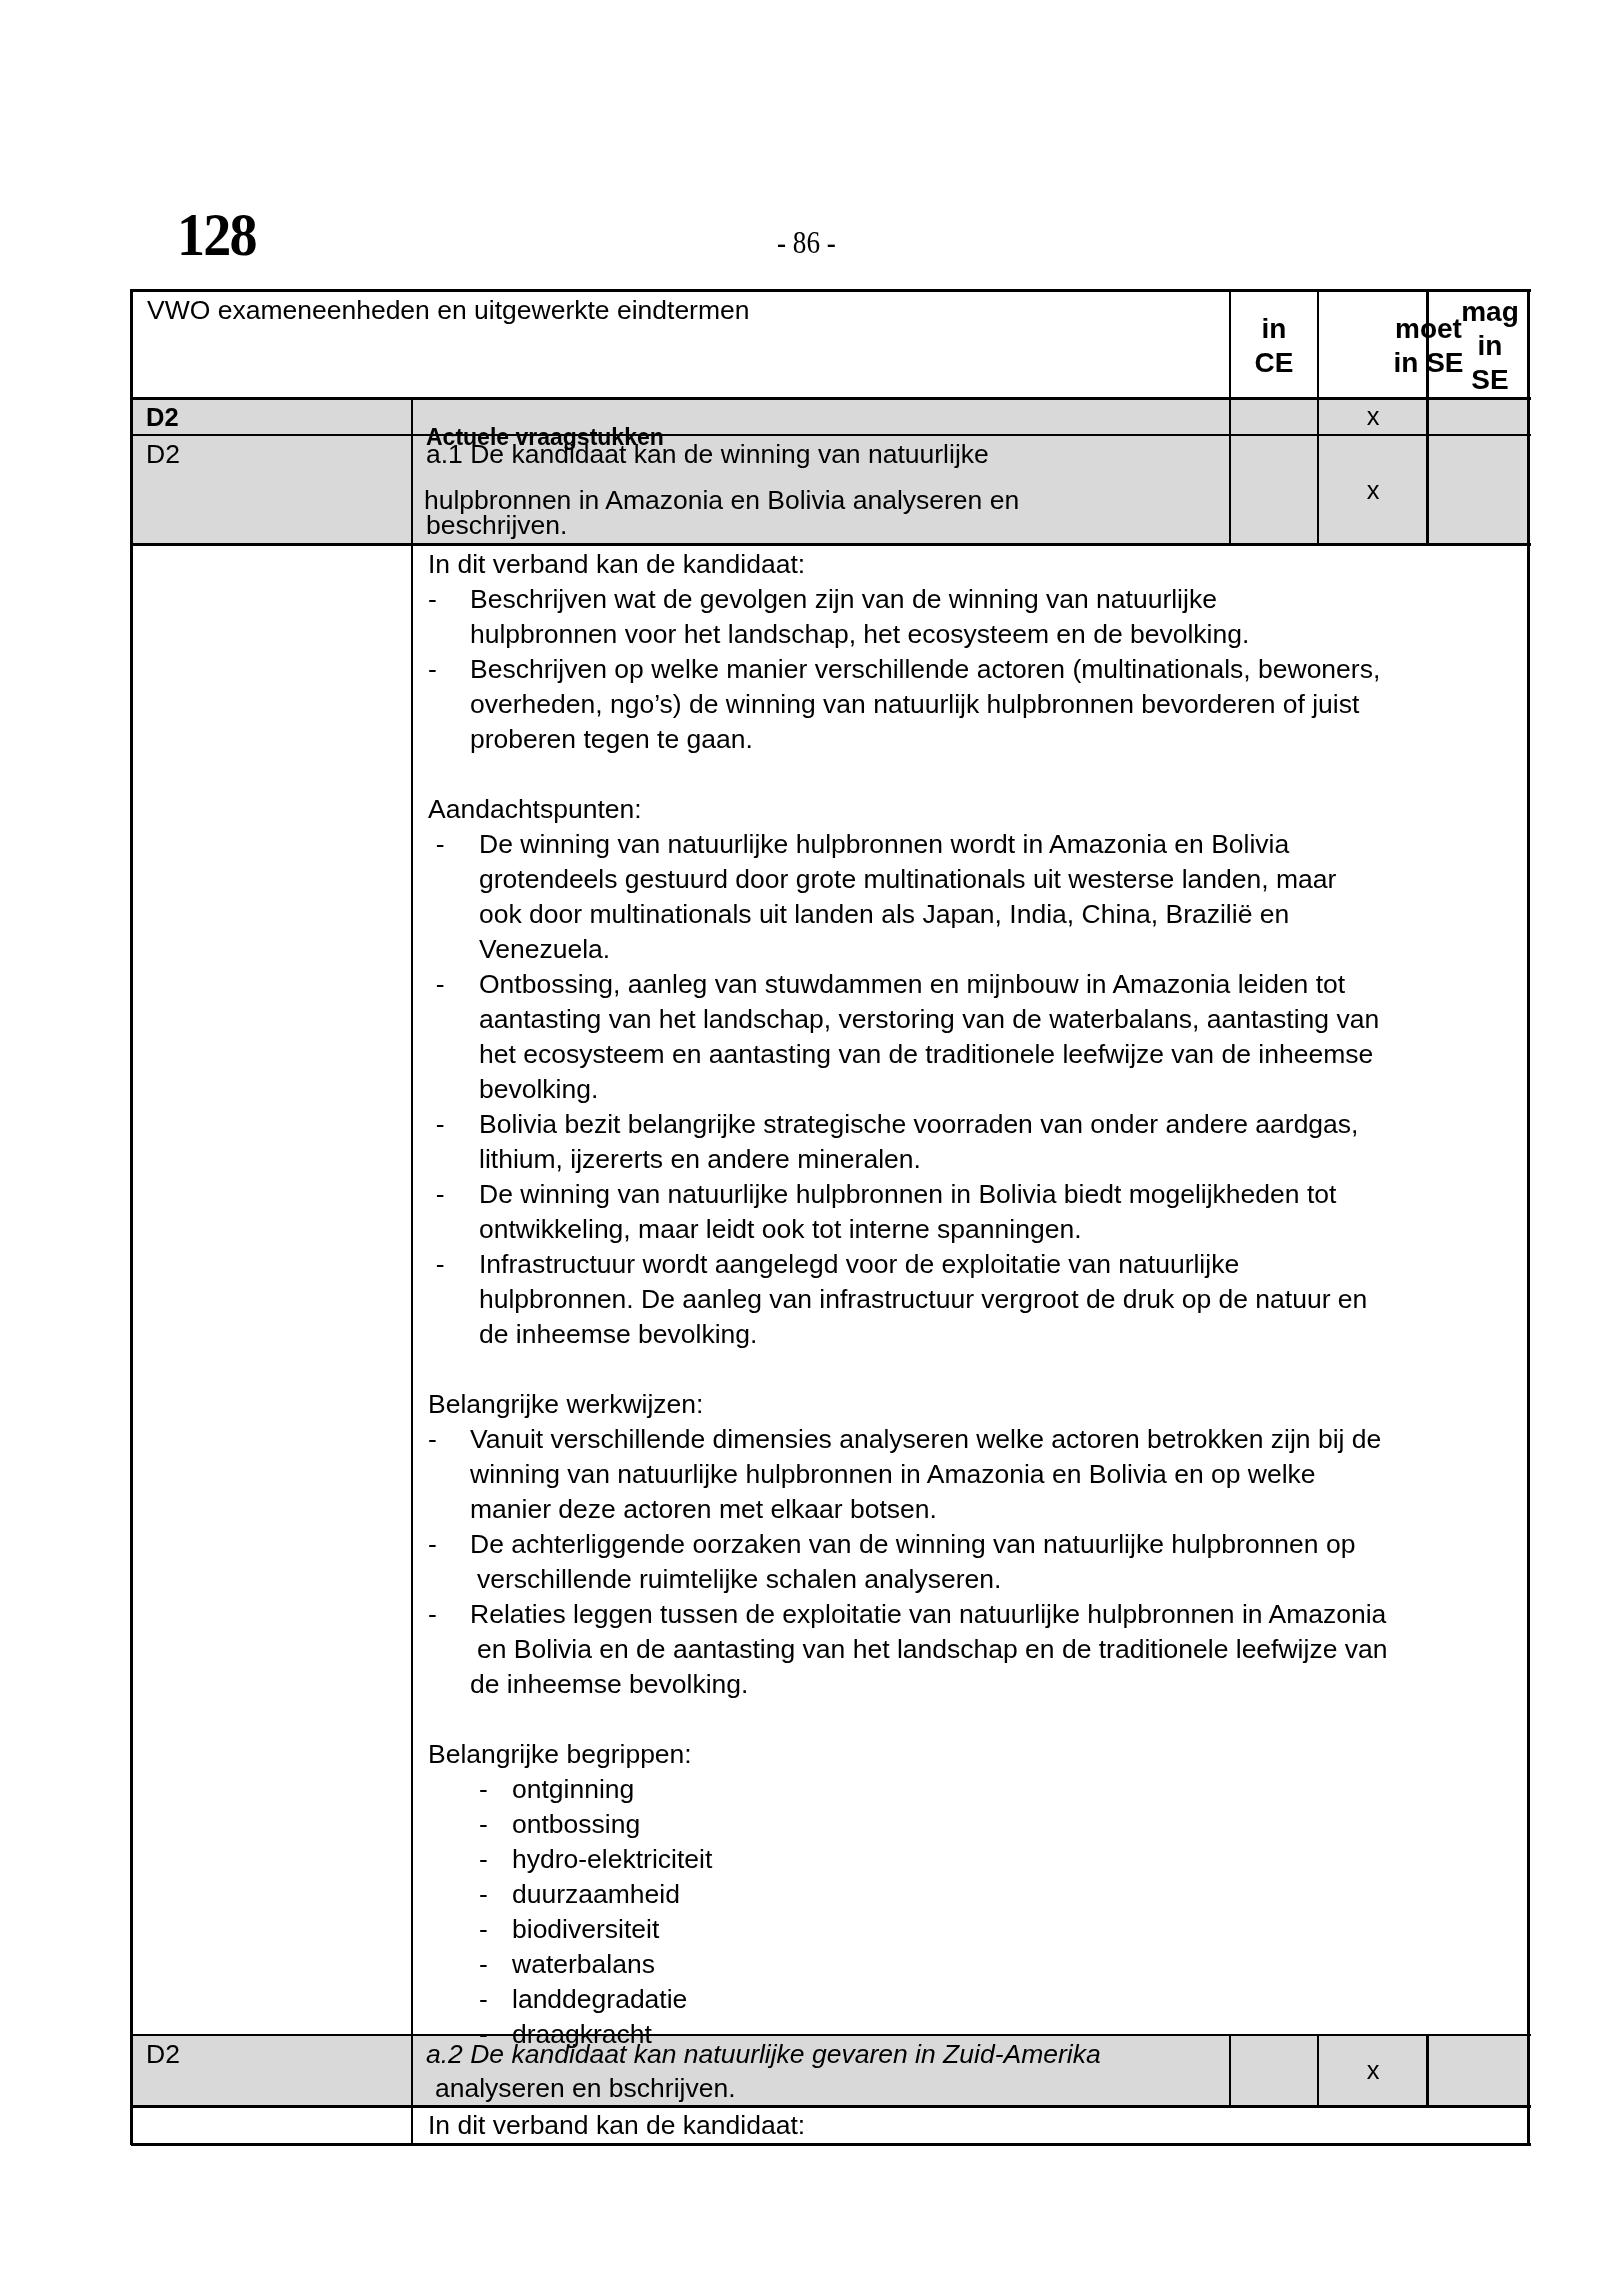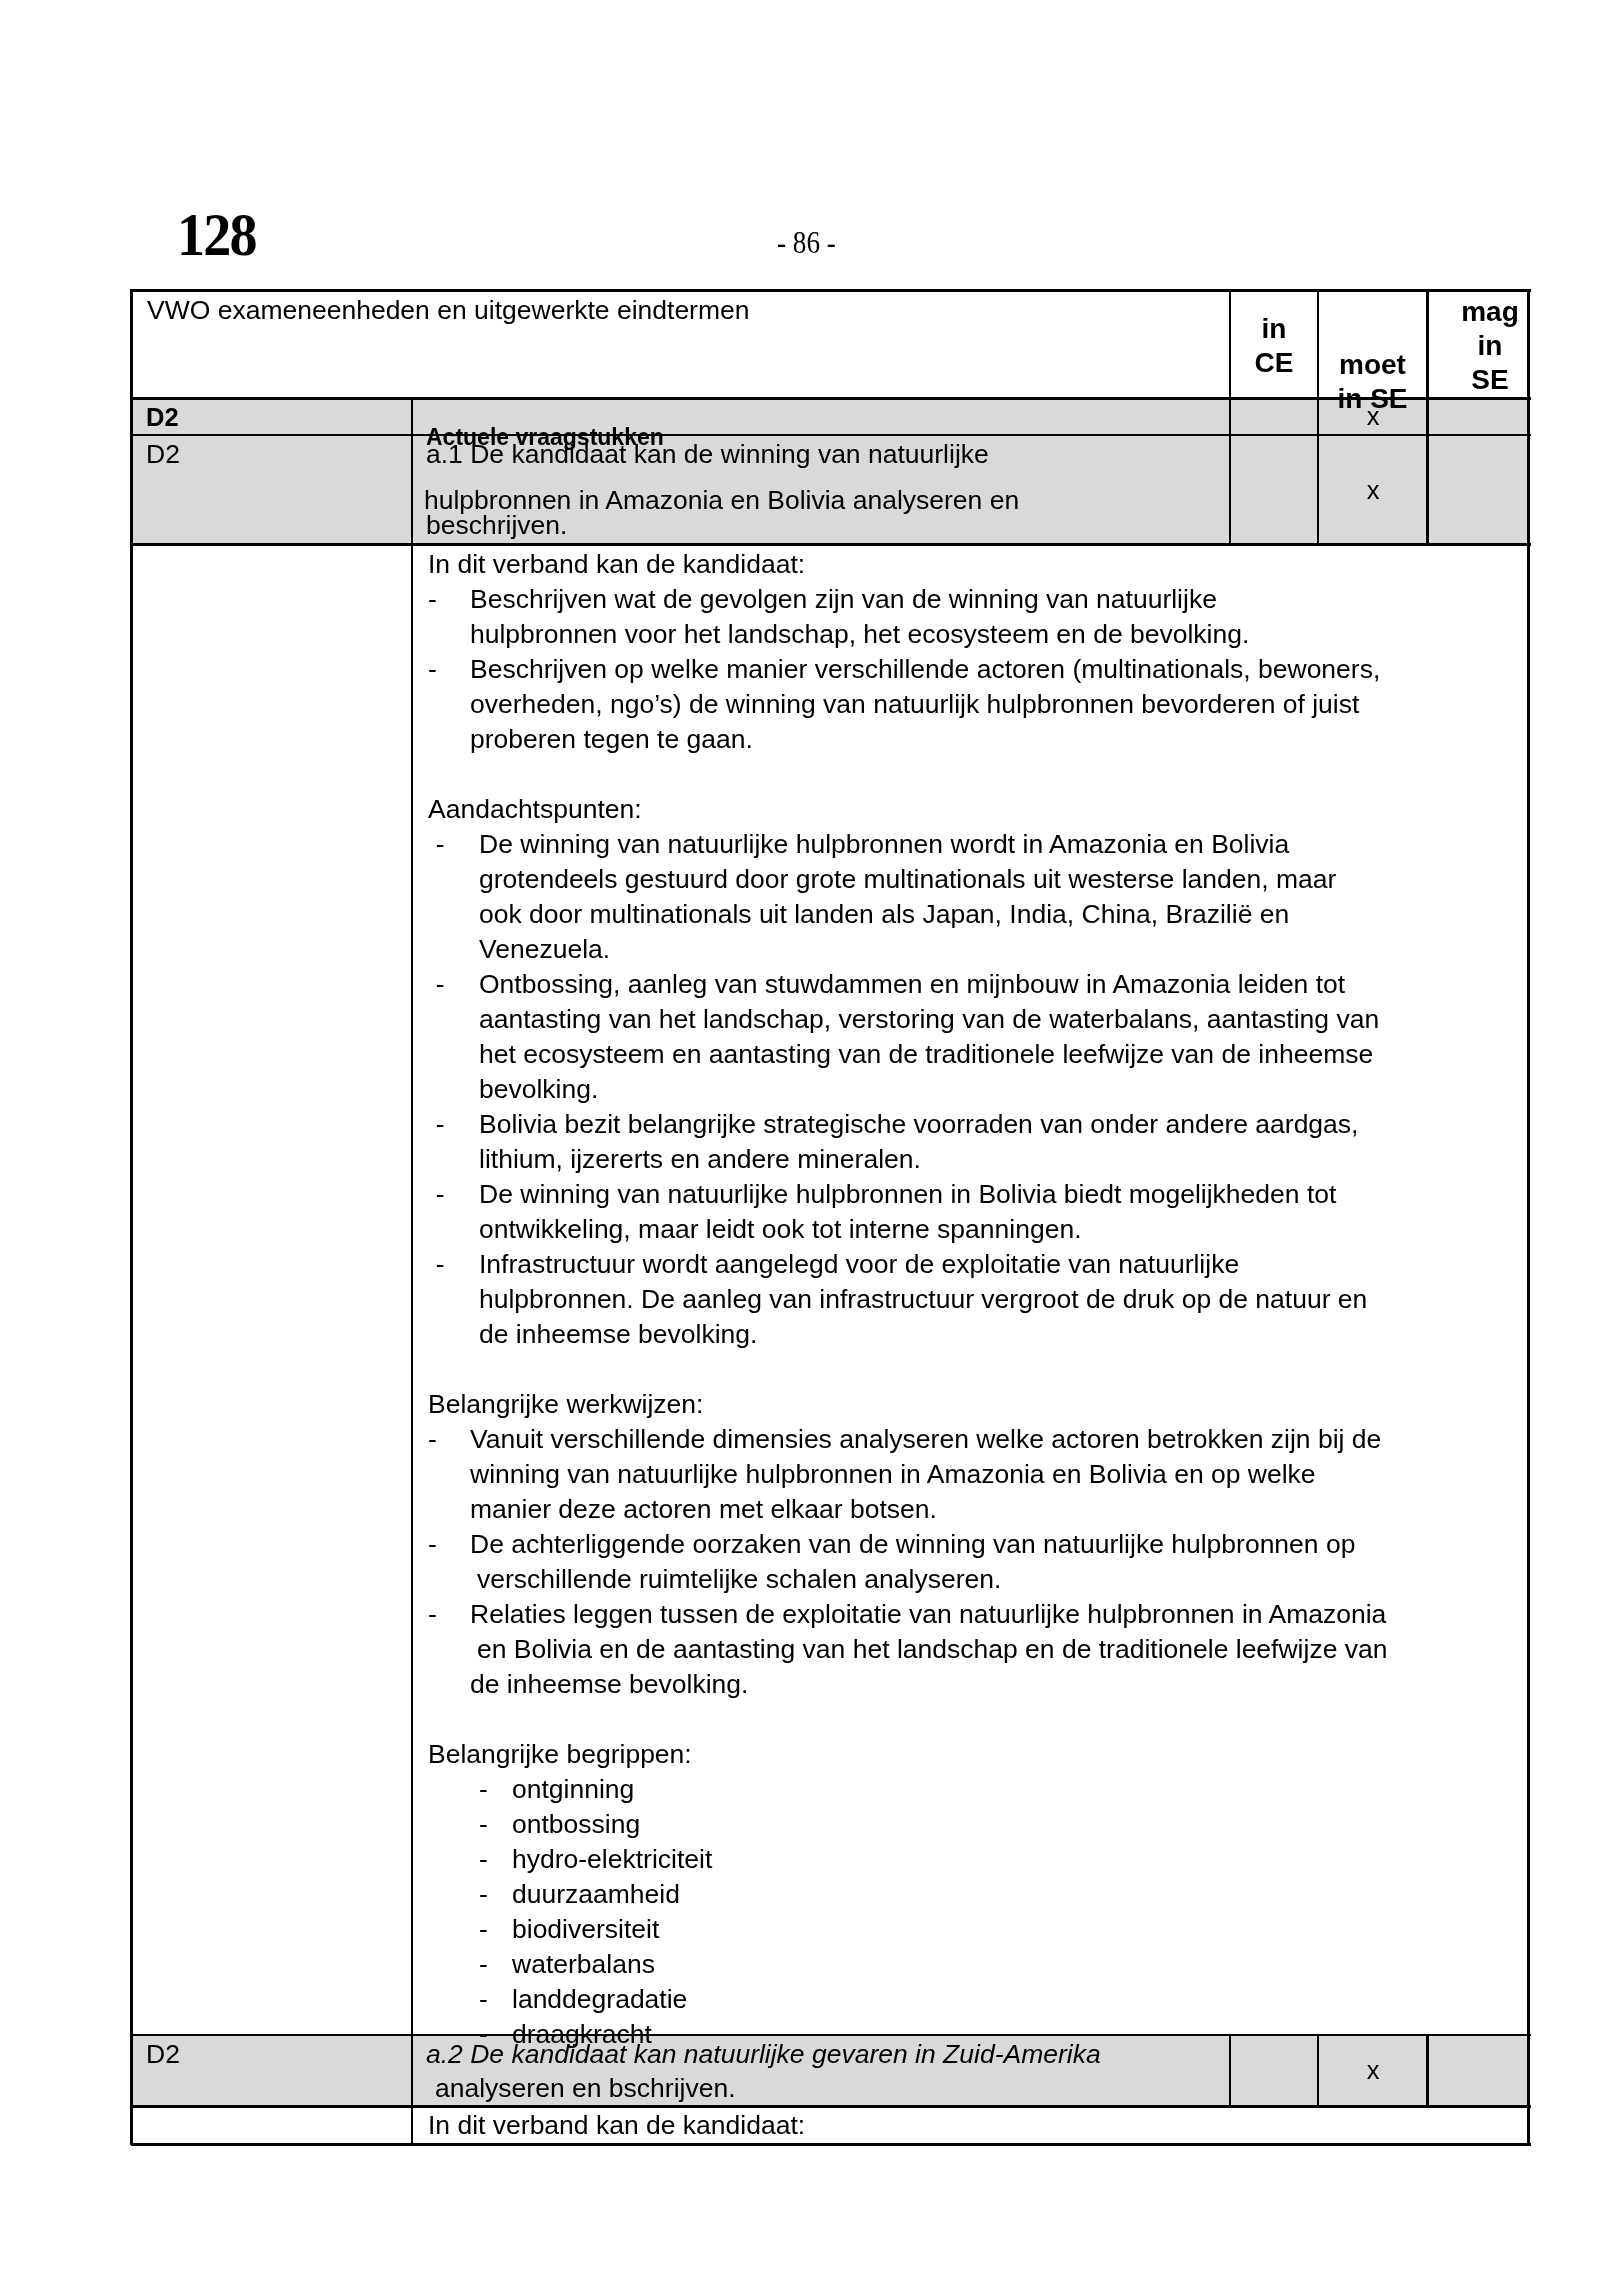--- a/index.html
+++ b/index.html
@@ -59,21 +59,21 @@
 
 <div class="vline" style="left:1229px; top:2035px; height:73px; width:2px;"></div>
 <div class="vline" style="left:1317px; top:2035px; height:73px; width:2px;"></div>
 <div class="vline" style="left:1426px; top:2035px; height:73px;"></div>
 
 <div class="abs cell-text hdr-title">VWO exameneenheden en uitgewerkte eindtermen</div>
 <div class="hdr-col" style="left:1231px; top:312px; width:86px;">
   <div>in</div>
   <div>CE</div>
 </div>
-<div class="hdr-col" style="left:1319px; top:312px; width:107px;margin-top:36px;">
+<div class="hdr-col" style="left:1375px; top:312px; width:107px;">
   <div>moet</div>
   <div>in SE</div>
 </div>
 <div class="hdr-col" style="left:1429px; top:295px; width:122px;">
   <div>mag</div>
   <div>in</div>
   <div>SE</div>
 </div>
 
 <div class="cell-text bold" style="left:146px; top:400px; font-size:25.5px;">D2</div>

